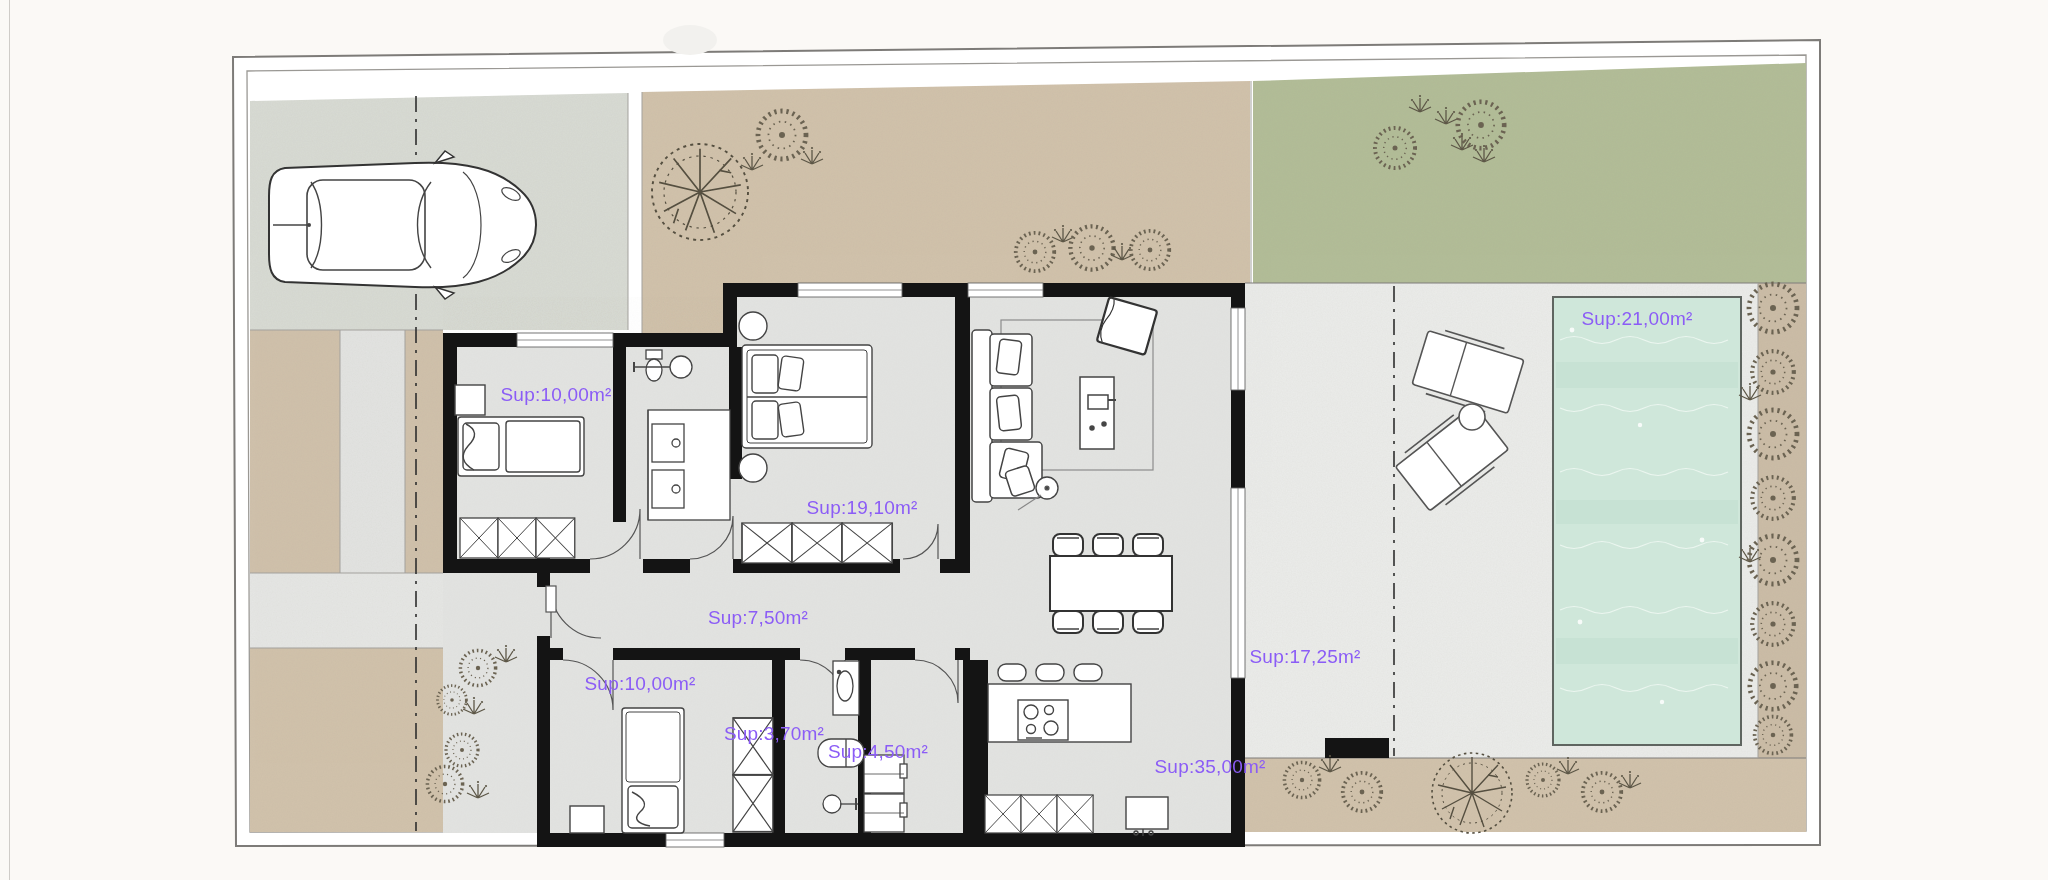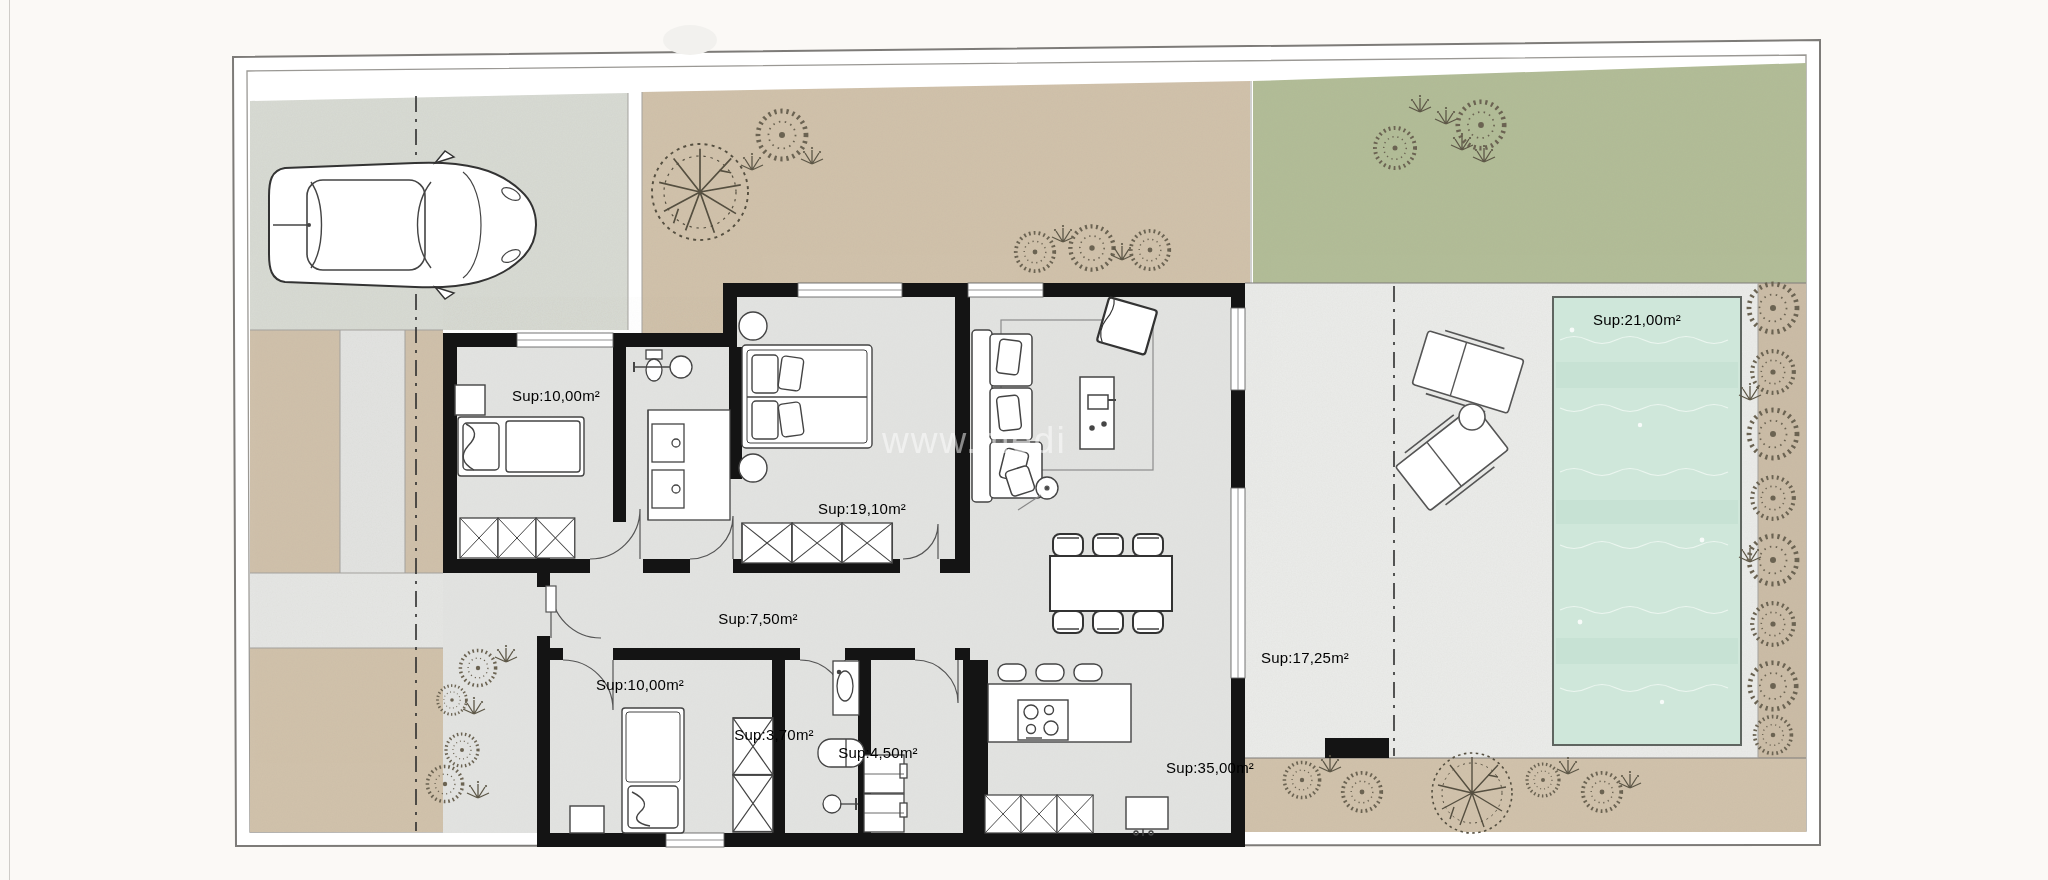--- a/index.html
+++ b/index.html
@@ -1,19 +1,19 @@
 <!DOCTYPE html>
 <html><head>
 <meta charset="utf-8">
 <style>
   html,body{margin:0;padding:0;background:#fbf9f6;}
   #stage{position:relative;width:2048px;height:880px;background:#fbf9f6;overflow:hidden;
          font-family:"Liberation Sans", sans-serif;}
   #plan-svg{position:absolute;left:0;top:0;}
-  .room-label{position:absolute;transform:translate(-50%,-50%);font-size:15px;color:#000000;
+  .room-label{position:absolute;transform:translate(-50%,-50%);font-size:19px;color:#8b5cf6;
               white-space:nowrap;letter-spacing:.2px;}
   .watermark{position:absolute;font-size:37px;color:#ffffff;opacity:.5;letter-spacing:2px;
              white-space:nowrap;}
   .page-edge{position:absolute;left:9px;top:0;width:1px;height:880px;background:#cfccc8;}
 </style>
 </head>
 <body>
 
 <div id="stage">
   <div class="page-edge"></div>
@@ -389,14 +389,13 @@
   <div class="room-label" style="left:556px;top:395px">Sup:10,00m²</div>
   <div class="room-label" style="left:862px;top:508px">Sup:19,10m²</div>
   <div class="room-label" style="left:758px;top:618px">Sup:7,50m²</div>
   <div class="room-label" style="left:640px;top:684px">Sup:10,00m²</div>
   <div class="room-label" style="left:774px;top:734px">Sup:3,70m²</div>
   <div class="room-label" style="left:878px;top:752px">Sup:4,50m²</div>
   <div class="room-label" style="left:1210px;top:767px">Sup:35,00m²</div>
   <div class="room-label" style="left:1305px;top:657px">Sup:17,25m²</div>
   <div class="room-label" style="left:1637px;top:319px">Sup:21,00m²</div>
 
-  <div class="watermark" style="left:882px;top:420px">www.medi</div>
 </div>
 
 </body></html>

